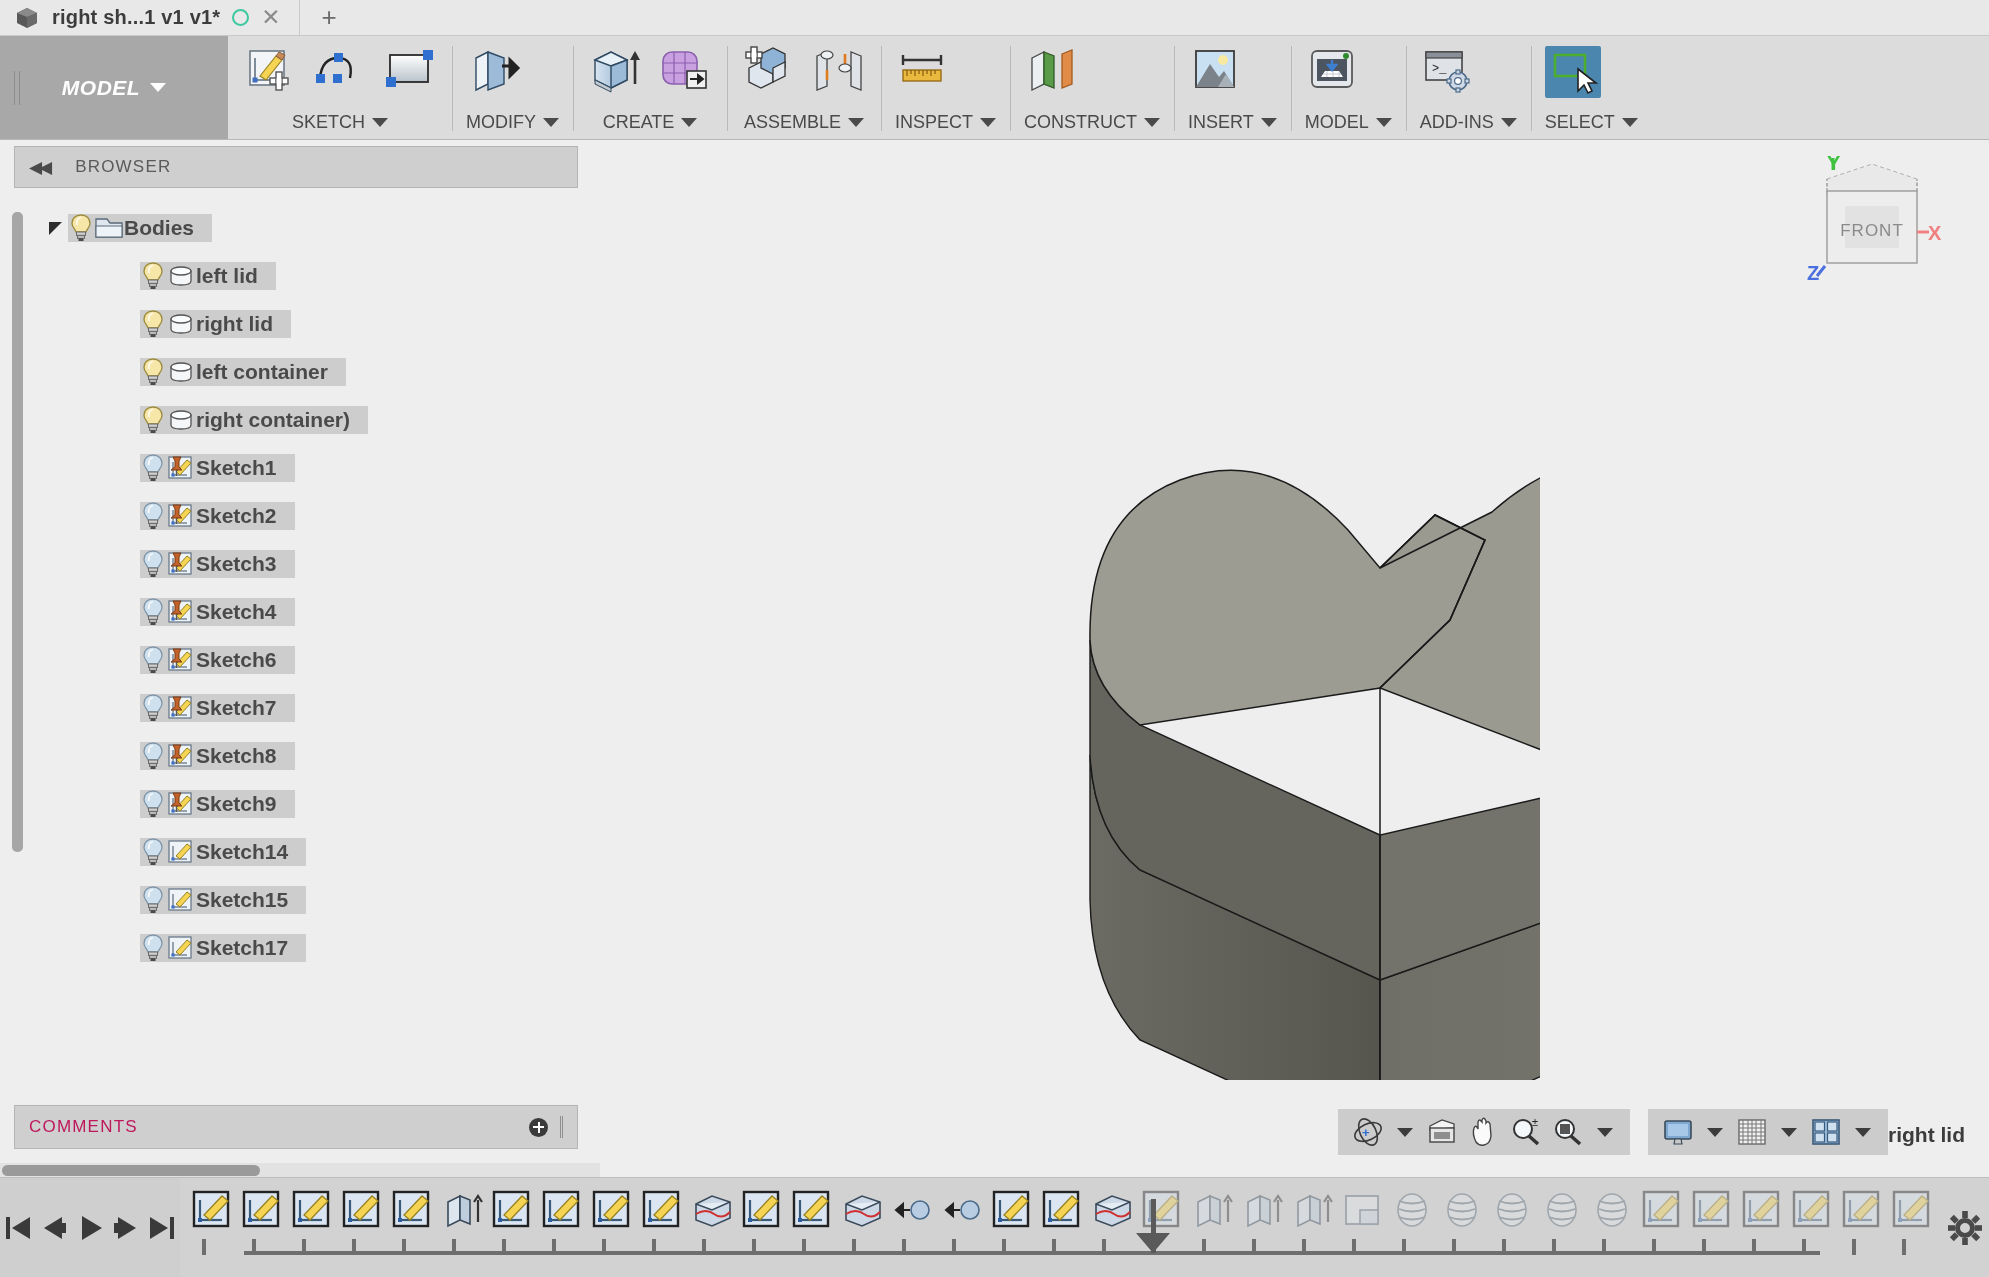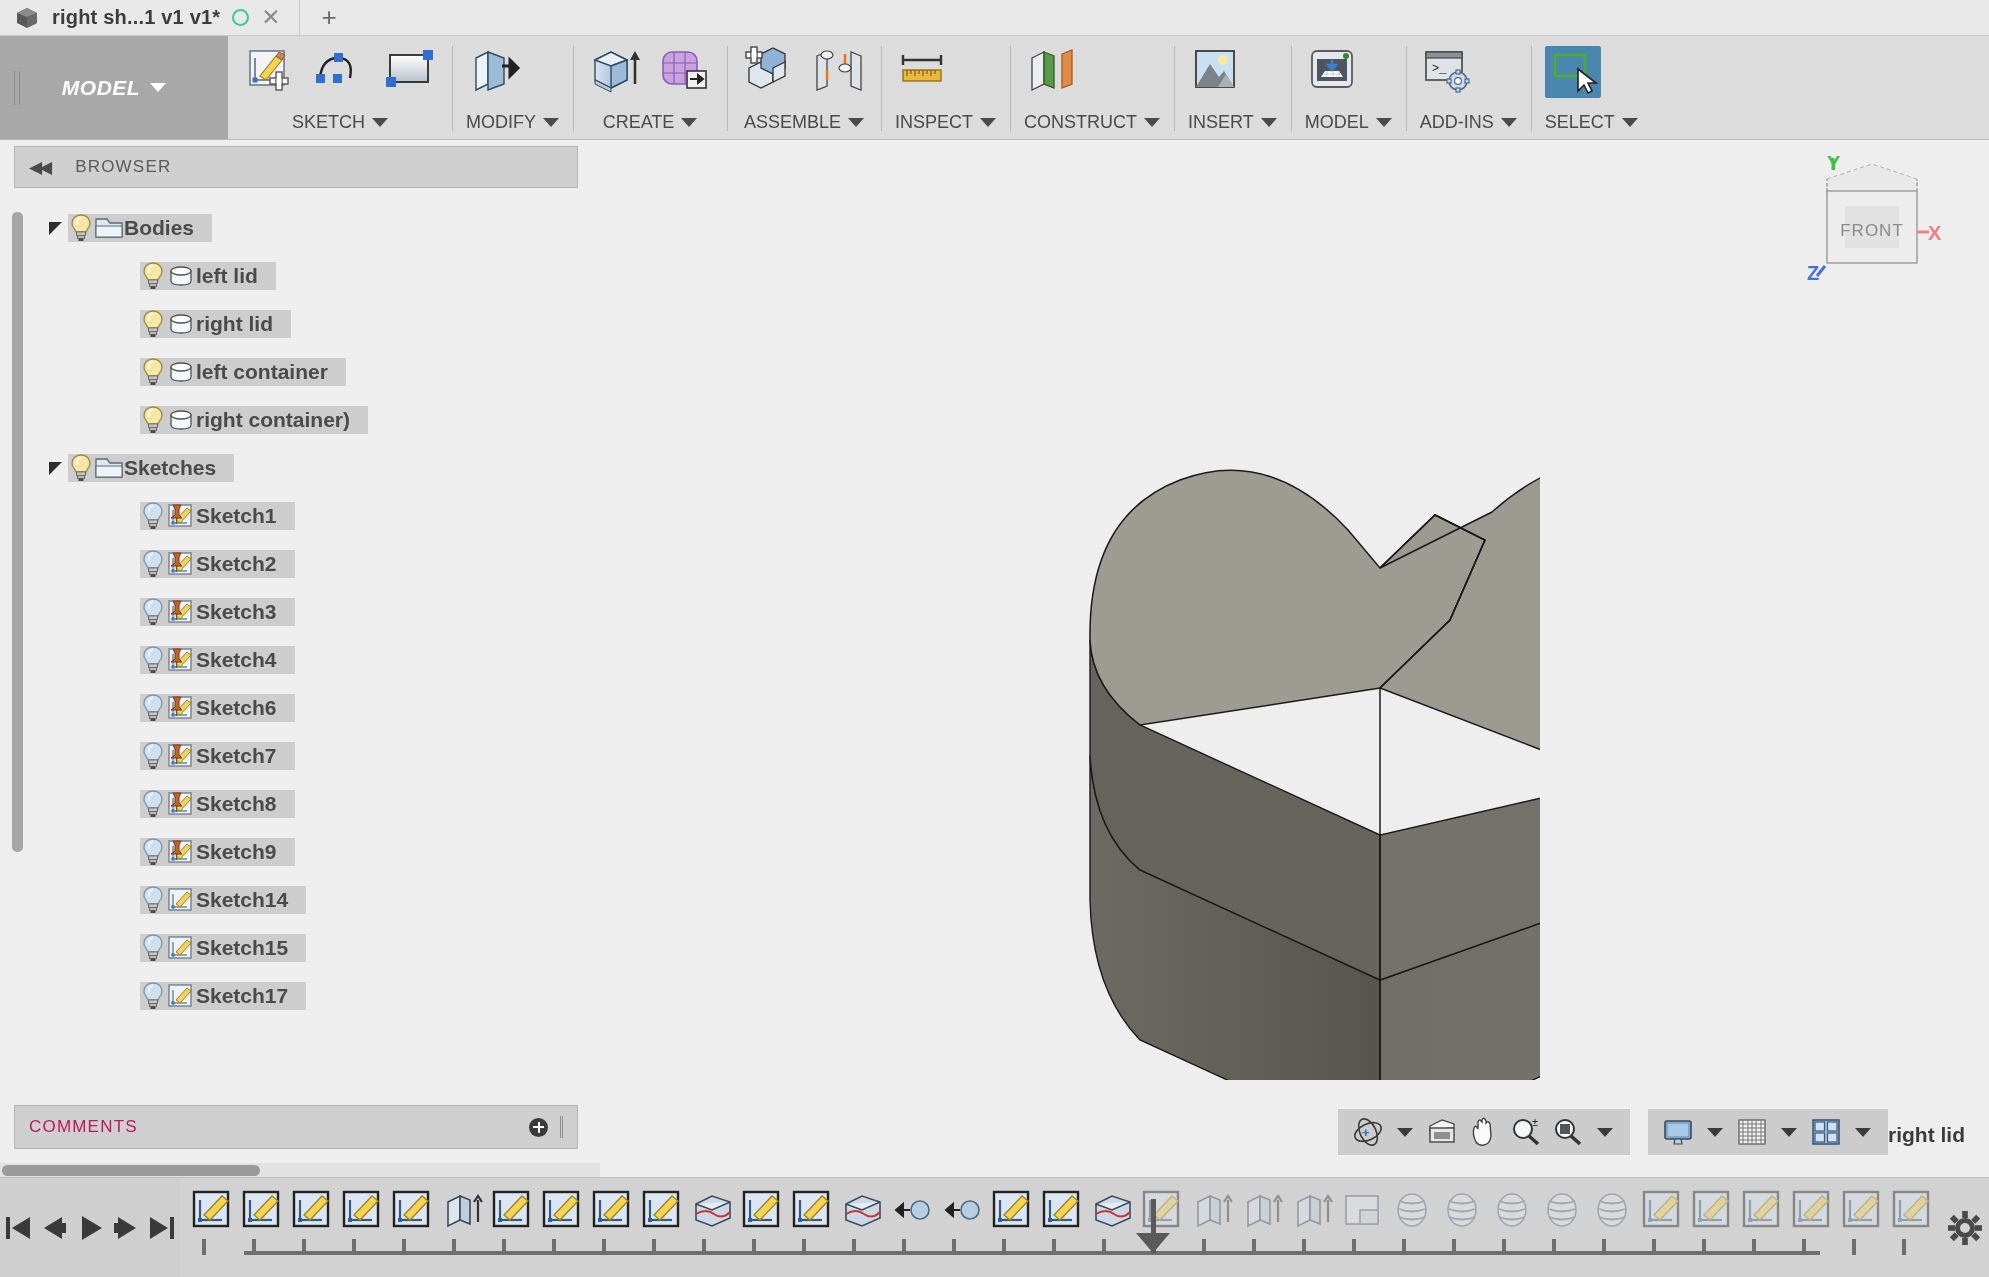--- a/index.html
+++ b/index.html
@@ -496,43 +496,20 @@
     <rect x="10.5" y="25.4" width="5" height="2.6" fill="#4a4a4a"></rect>
               </svg>
             </span>
             <span class="bodyico">
               <svg width="30" height="26" viewBox="0 0 30 26">
     <path d="M5 8 L5 18 Q5 22 15 22 Q25 22 25 18 L25 8 Z" fill="#f4f6f8" stroke="#555" stroke-width="1.3"></path>
     <ellipse cx="15" cy="8" rx="10" ry="4" fill="#fbfcfd" stroke="#555" stroke-width="1.3"></ellipse>
               </svg>
             </span>
             <span class="node-label">right container)</span>
-          </div>
-        </div>
-        <div class="row">
-          <div style="width: 68px; display: flex; justify-content: flex-end; align-items: center;">
-            <span class="arrow"></span>
-          </div>
-          <div class="row-hl">
-            <span class="bulb">
-              <svg width="26" height="30" viewBox="0 0 26 30">
-    <path d="M13 2 C7 2 4 6 4 10.5 C4 14 7 16 8 19 L18 19 C19 16 22 14 22 10.5 C22 6 19 2 13 2 Z" fill="#f6e6a8" stroke="#9a8b3c" stroke-width="1.3"></path>
-    <path d="M9 12 C8 8 10 5 13 4.5" stroke="#fff" stroke-width="1.6" fill="none" opacity=".85"></path>
-    <rect x="8.5" y="19" width="9" height="3.4" fill="#cfcfcf" stroke="#6a6a6a" stroke-width="1"></rect>
-    <rect x="9.5" y="22.4" width="7" height="3" fill="#bdbdbd" stroke="#6a6a6a" stroke-width="1"></rect>
-    <rect x="10.5" y="25.4" width="5" height="2.6" fill="#4a4a4a"></rect>
-              </svg>
-            </span>
-            <span class="folder">
-              <svg width="30" height="26" viewBox="0 0 30 26">
-    <path d="M2 4 L13 4 L16 8 L28 8 L28 22 L2 22 Z" fill="#dfe6ee" stroke="#5a6a7a" stroke-width="1.3"></path>
-    <path d="M2 22 L28 22 L28 11 L2 11 Z" fill="#eef3f8" stroke="#5a6a7a" stroke-width="1.1"></path>
-              </svg>
-            </span>
-            <span class="node-label" style="font-weight: bold;">Sketches</span>
           </div>
         </div>
         <div class="row">
           <div style="width: 140px; display: flex; justify-content: flex-end; align-items: center;"></div>
           <div class="row-hl">
             <span class="bulb">
               <svg width="26" height="30" viewBox="0 0 26 30">
     <path d="M13 2 C7 2 4 6 4 10.5 C4 14 7 16 8 19 L18 19 C19 16 22 14 22 10.5 C22 6 19 2 13 2 Z" fill="#cfe0ee" stroke="#7f95a8" stroke-width="1.3"></path>
     <path d="M9 12 C8 8 10 5 13 4.5" stroke="#fff" stroke-width="1.6" fill="none" opacity=".85"></path>
     <rect x="8.5" y="19" width="9" height="3.4" fill="#cfcfcf" stroke="#6a6a6a" stroke-width="1"></rect>

